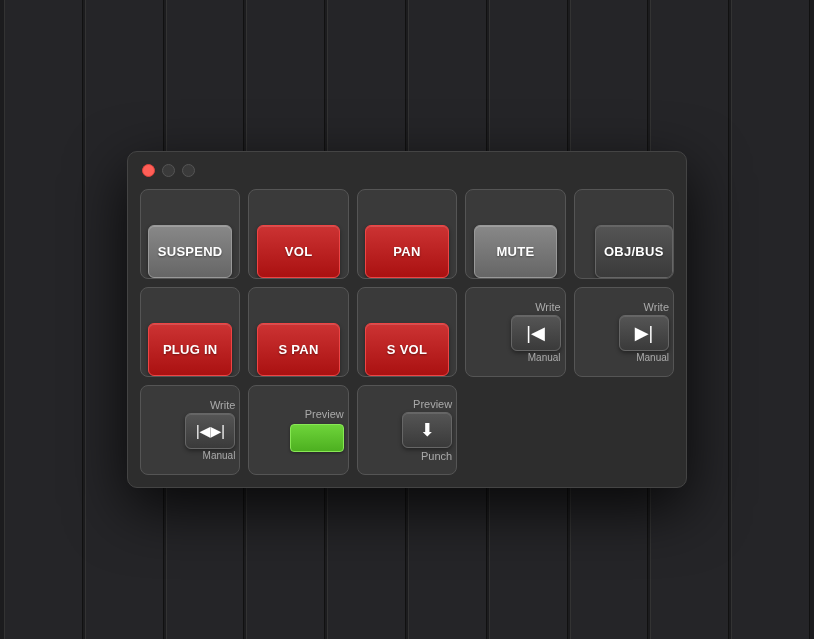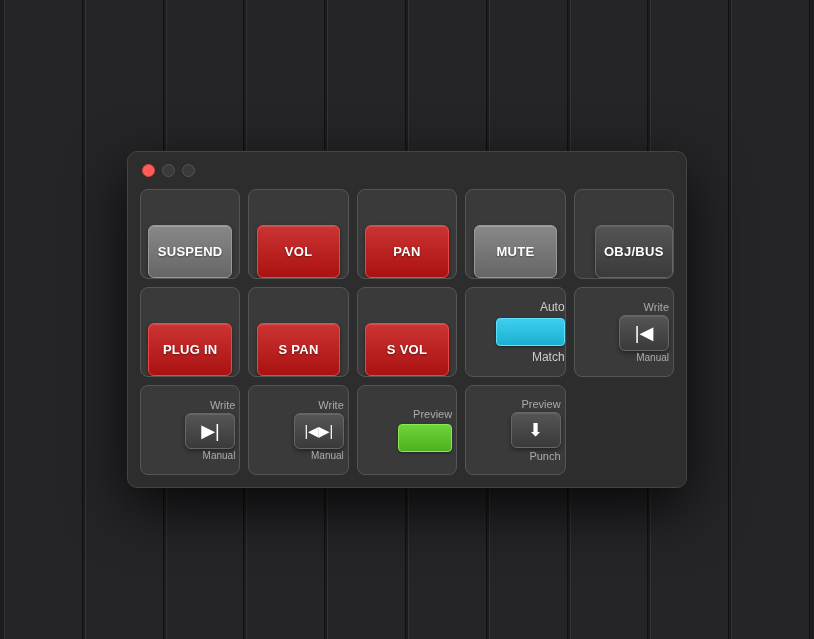--- a/index.html
+++ b/index.html
@@ -303,25 +303,20 @@
 
     <div class="cell">
       <div class="pill pill-red">S PAN</div>
     </div>
 
     <div class="cell">
       <div class="pill pill-red">S VOL</div>
     </div>
 
 
-    <div class="cell cell-auto-match">
-      <span class="auto-match-top">Auto</span>
-      <div class="auto-match-bar"></div>
-      <span class="auto-match-bottom">Match</span>
-    </div>
 
     <div class="cell cell-write">
       <span class="write-top">Write</span>
       <div class="write-icon-wrap">
         <span class="write-icon">|◀</span>
       </div>
       <span class="write-bottom">Manual</span>
     </div>
 
     <div class="cell cell-write">

